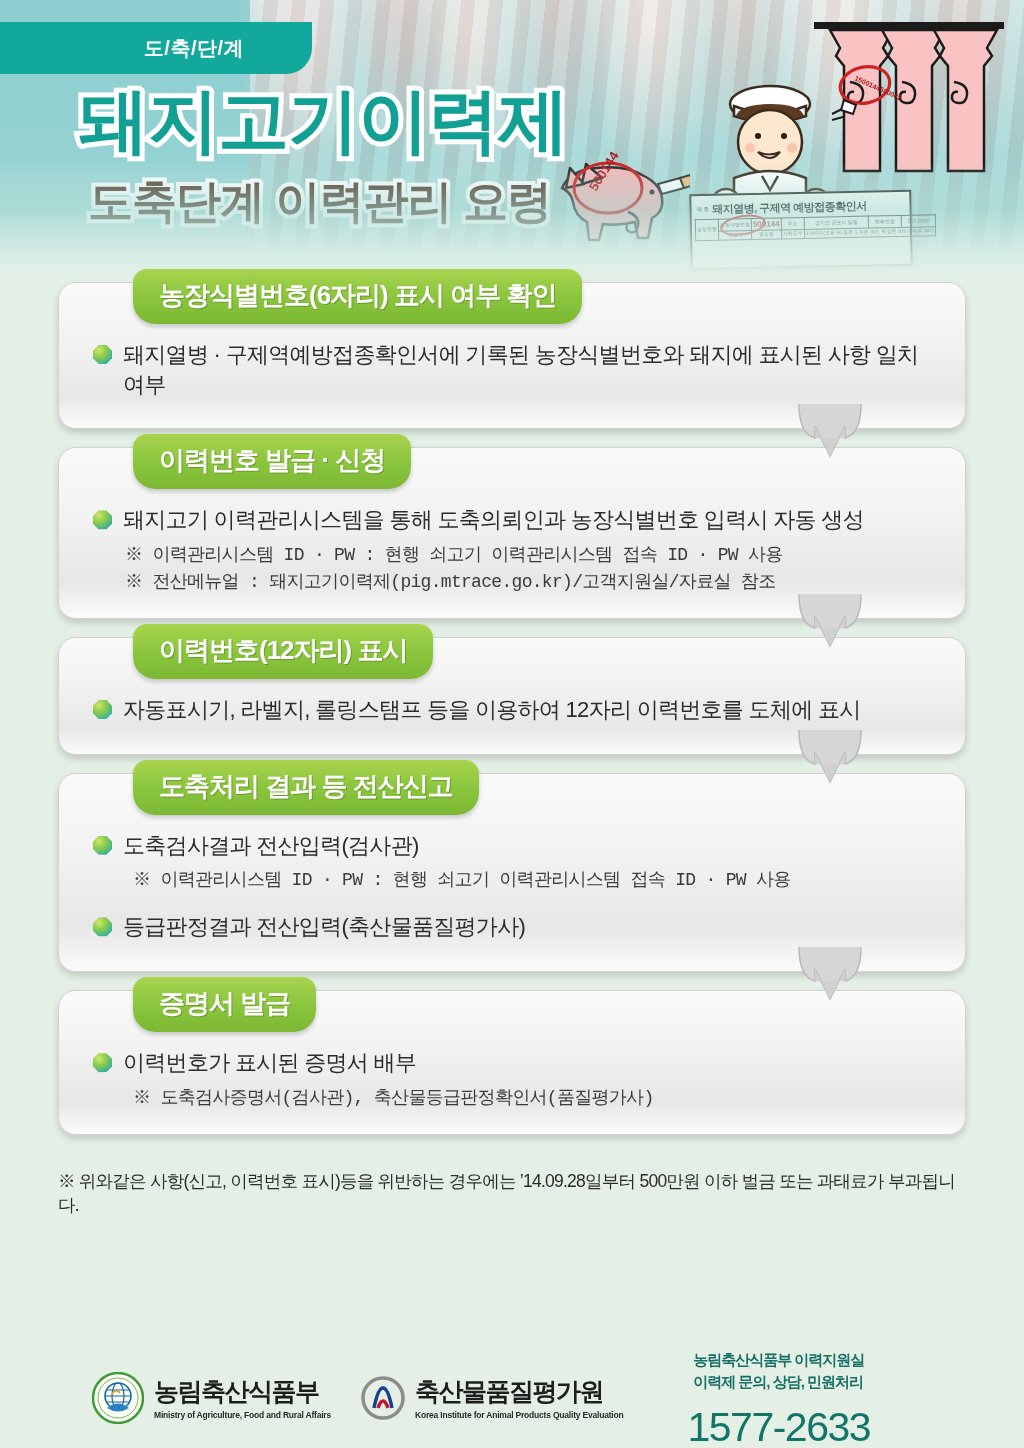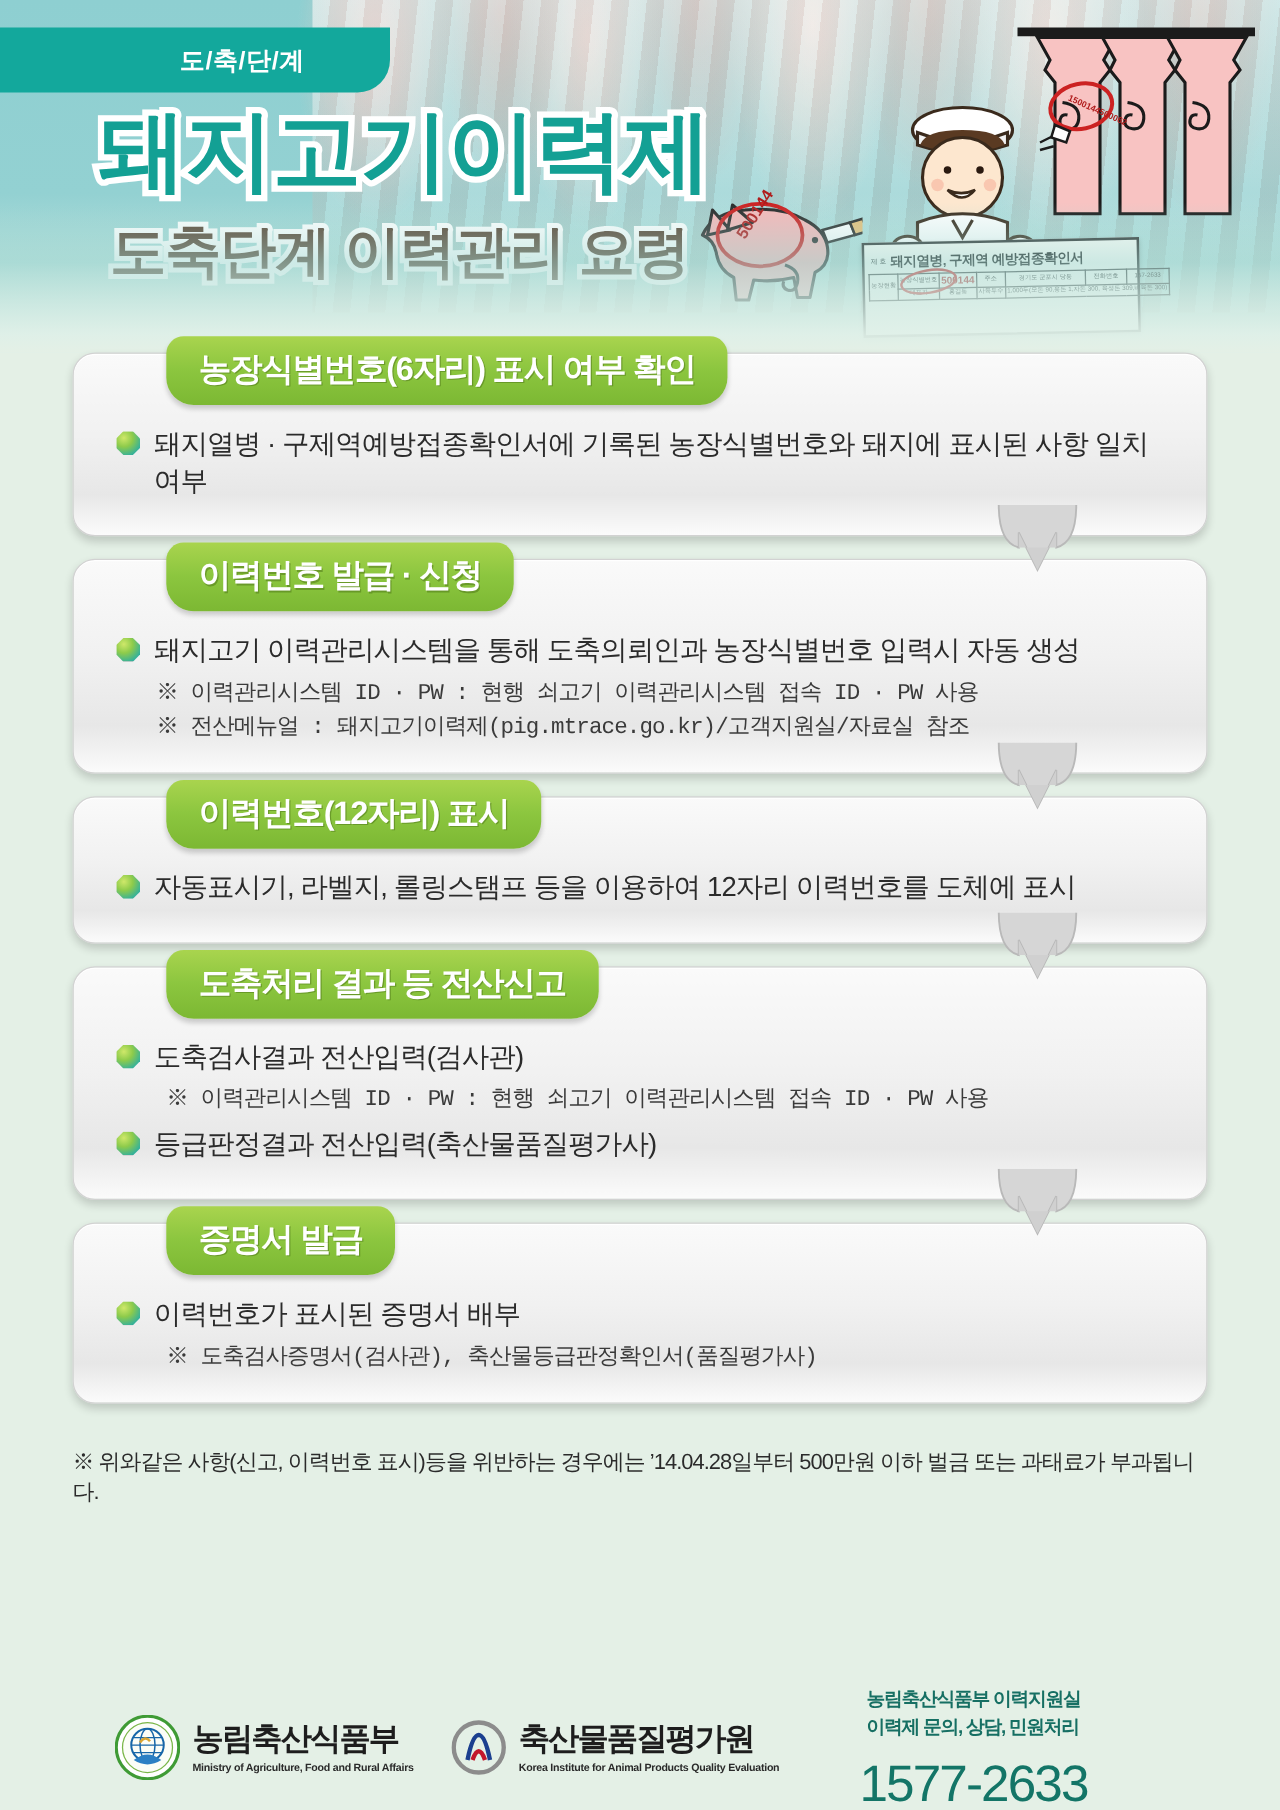--- a/index.html
+++ b/index.html
@@ -374,21 +374,21 @@
     </svg>
     <div class="chip">
       <span class="chip-text">도축처리 결과 등 전산신고</span>
     </div>
     <div class="panel-body">
       <div class="bullet-row">
         <span class="bullet-dot"></span>
         <span class="bullet-text">도축검사결과 전산입력(검사관)</span>
       </div>
       <div class="note note-indent">※ 이력관리시스템 ID · PW : 현행 쇠고기 이력관리시스템 접속 ID · PW 사용</div>
-      <div class="bullet-row" style="margin-top:6px;">
+      <div class="bullet-row" style="margin-top:18px;">
         <span class="bullet-dot"></span>
         <span class="bullet-text">등급판정결과 전산입력(축산물품질평가사)</span>
       </div>
     </div>
   </div>
 
   <div class="panel">
     <svg class="arrow" viewBox="0 0 74 76">
       <path d="M6 0 Q6 30 22 34 L22 22 L37 52 L52 22 L52 34 Q68 30 68 0" fill="#d6d6d6" stroke="#b9b9b9" stroke-width="1.5"></path>
       <path d="M22 34 L22 22 L37 52 L52 22 L52 34 Z" fill="#d0d0d0"></path>
@@ -400,21 +400,21 @@
       <div class="bullet-row">
         <span class="bullet-dot"></span>
         <span class="bullet-text">이력번호가 표시된 증명서 배부</span>
       </div>
       <div class="note note-indent">※  도축검사증명서(검사관), 축산물등급판정확인서(품질평가사)</div>
     </div>
   </div>
 
 </div>
 
-<div class="warn">※ 위와같은 사항(신고, 이력번호 표시)등을 위반하는 경우에는 ’14.04.28일부터 500만원 이하 벌금 또는 과태료가 부과됩니다.</div>
+<div class="warn">※ 위와같은 사항(신고, 이력번호 표시)등을 위반하는 경우에는 ’14.09.28일부터 500만원 이하 벌금 또는 과태료가 부과됩니다.</div>
 
 <div class="footer">
 
   <div class="logo-block">
     <span class="logo-mark">
       <svg width="52" height="52" viewBox="0 0 52 52">
         <circle cx="26" cy="26" r="25" fill="#ffffff" stroke="#3f9b35" stroke-width="2.5"></circle>
         <circle cx="26" cy="26" r="20" fill="#fbfdf7" stroke="#7ab648" stroke-width="1"></circle>
         <circle cx="26" cy="24" r="13" fill="none" stroke="#1766a8" stroke-width="1.6"></circle>
         <ellipse cx="26" cy="24" rx="6" ry="13" fill="none" stroke="#1766a8" stroke-width="1.2"></ellipse>

